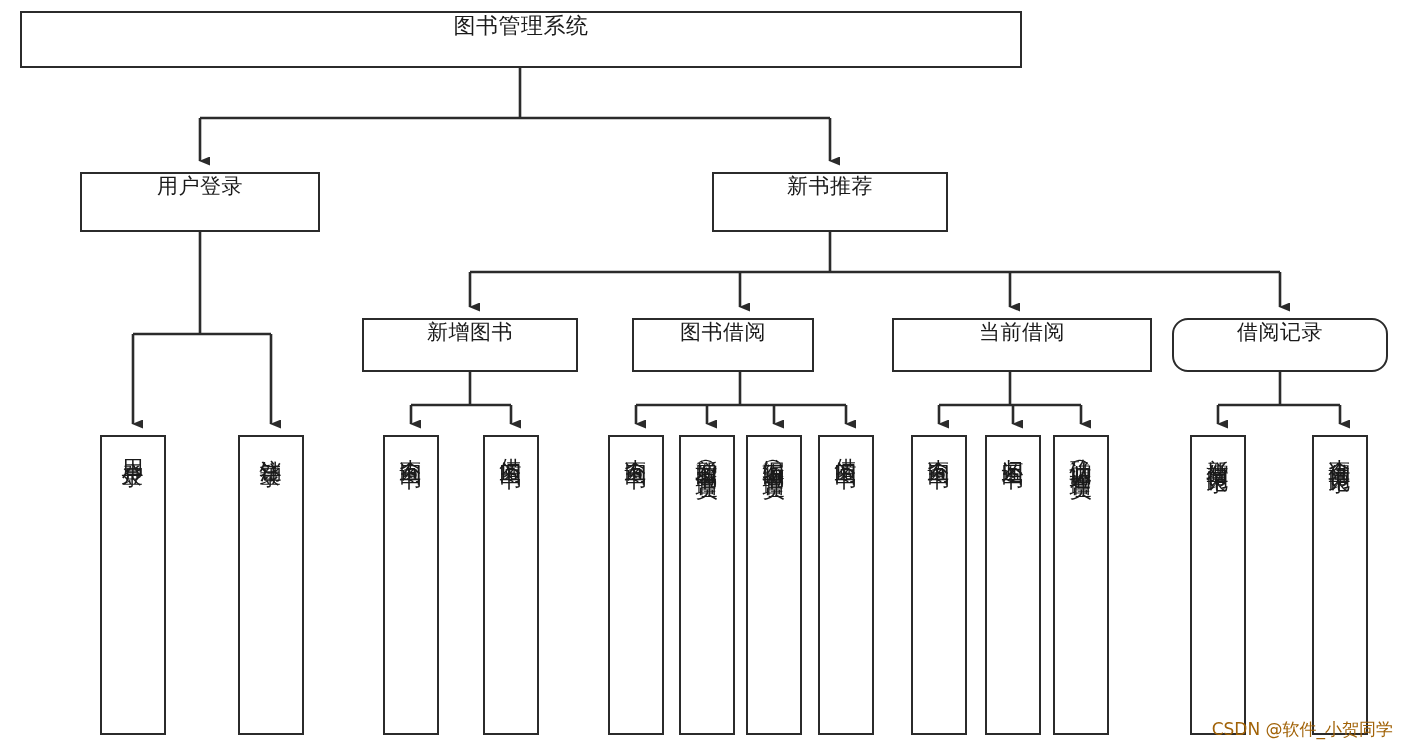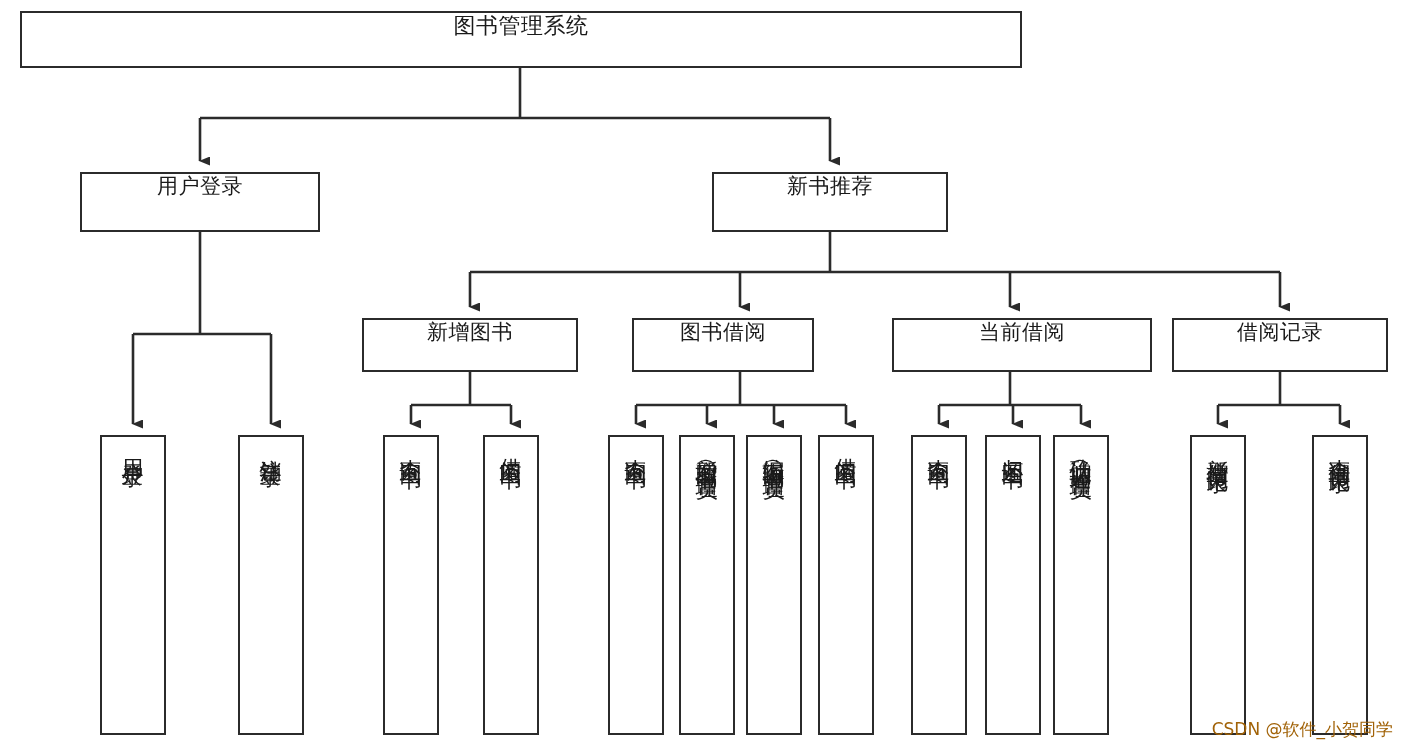--- a/index.html
+++ b/index.html
@@ -141,21 +141,21 @@
 
   <div class="node h" style="left:362px;top:318px;width:216px;height:54px;">
     <span class="node-label">新增图书</span>
   </div>
   <div class="node h" style="left:632px;top:318px;width:182px;height:54px;">
     <span class="node-label">图书借阅</span>
   </div>
   <div class="node h" style="left:872px;top:318px;width:260px;height:54px;margin-left:20px;">
     <span class="node-label">当前借阅</span>
   </div>
-  <div class="node h" style="left:1172px;top:318px;width:216px;height:54px;">
+  <div class="node h" style="left:1172px;top:318px;width:216px;height:54px;border-radius:16px;">
     <span class="node-label">借阅记录</span>
   </div>
 
   <div class="node v" style="left:100px;top:435px;width:66px;height:300px;">
     <span class="node-label">用户登录</span>
   </div>
   <div class="node v" style="left:238px;top:435px;width:66px;height:300px;">
     <span class="node-label">注销登录</span>
   </div>
 

